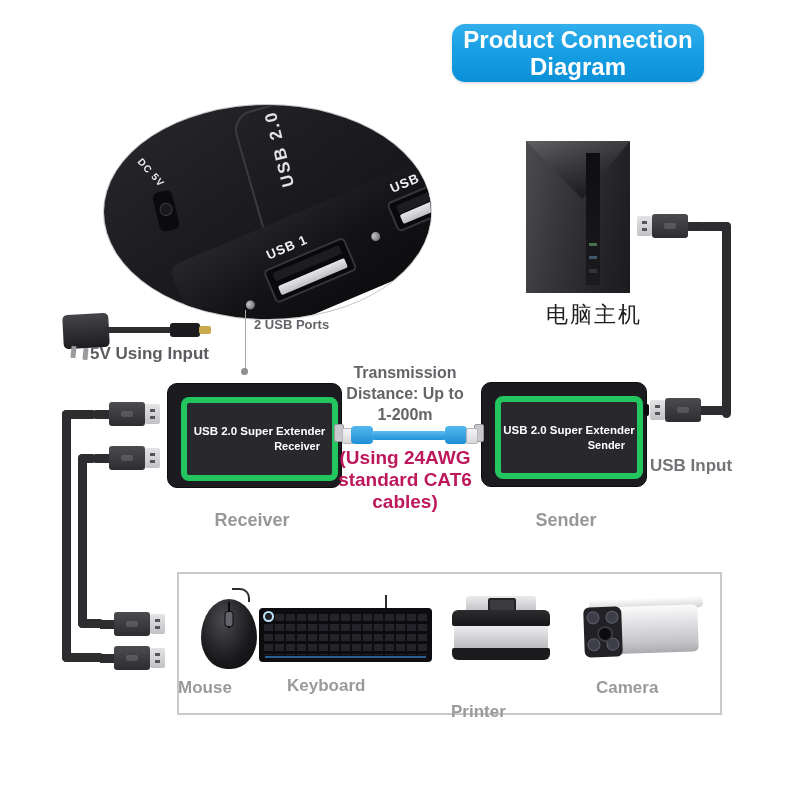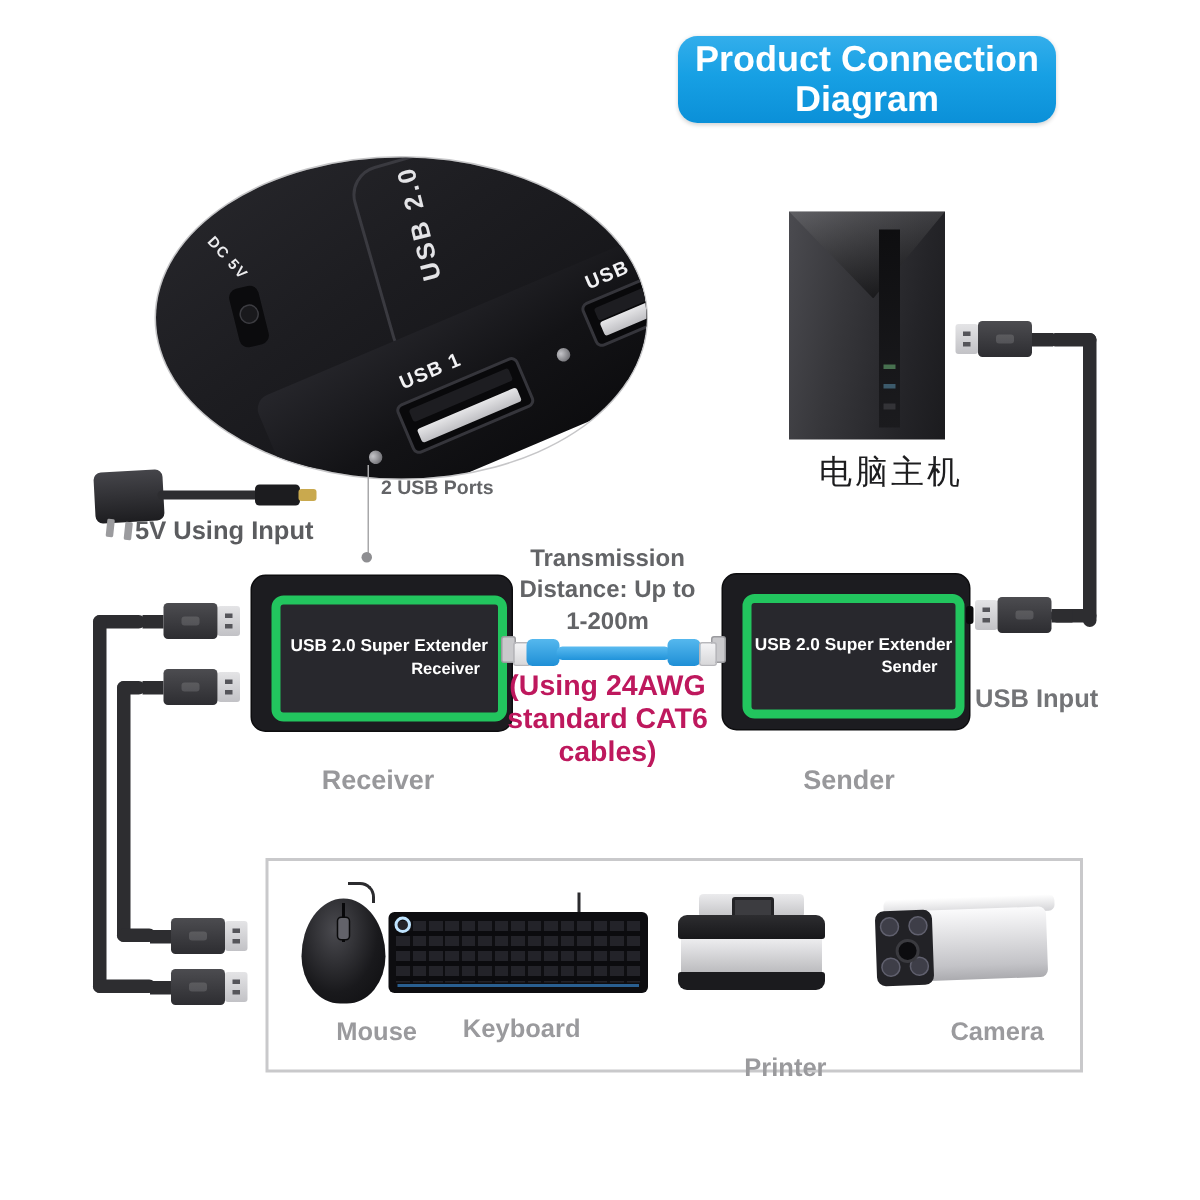--- a/index.html
+++ b/index.html
@@ -130,21 +130,21 @@
   .camera{left:584px;top:597px;width:122px;height:66px;}
   .c-body{position:absolute;left:12px;top:9px;width:102px;height:47px;border-radius:5px;
          transform:rotate(-2deg);background:linear-gradient(180deg,#fbfbfc,#c3c3c7 80%,#ababaf);}
   .c-hood{position:absolute;left:5px;top:1px;width:114px;height:11px;border-radius:4px;
          transform:rotate(-2deg);background:linear-gradient(#ffffff,#d4d4d7);}
   .c-face{position:absolute;left:0;top:10px;width:38px;height:50px;border-radius:6px;
          transform:rotate(-2deg);background:#222226;}
   .c-led{position:absolute;width:11px;height:11px;border-radius:50%;background:#3e3e48;border:1px solid #60606e;}
   .c-lens{position:absolute;left:13px;top:19px;width:12px;height:12px;border-radius:50%;
          background:#0c0c0f;border:2px solid #3a3a3f;}
-  .dev-label{position:absolute;font-weight:bold;font-size:17px;color:#9a9a9d;text-align:right;width:100px;}
+  .dev-label{position:absolute;font-weight:bold;font-size:17px;color:#9a9a9d;text-align:left;width:100px;}
 
   
   .pw-body{left:63px;top:314px;width:46px;height:34px;border-radius:5px;transform:rotate(-3deg);
          background:linear-gradient(180deg,#45454a,#1d1d20);}
   .pw-prong{position:absolute;width:5px;height:12px;background:#9b9b9e;border-radius:1px;}
   .pw-barrel{left:170px;top:323px;width:30px;height:14px;background:#1c1c1f;border-radius:3px;}
   .pw-tip{left:199px;top:326px;width:12px;height:8px;background:#c9a94e;border-radius:2px;}
 </style>
 </head>
 <body>

